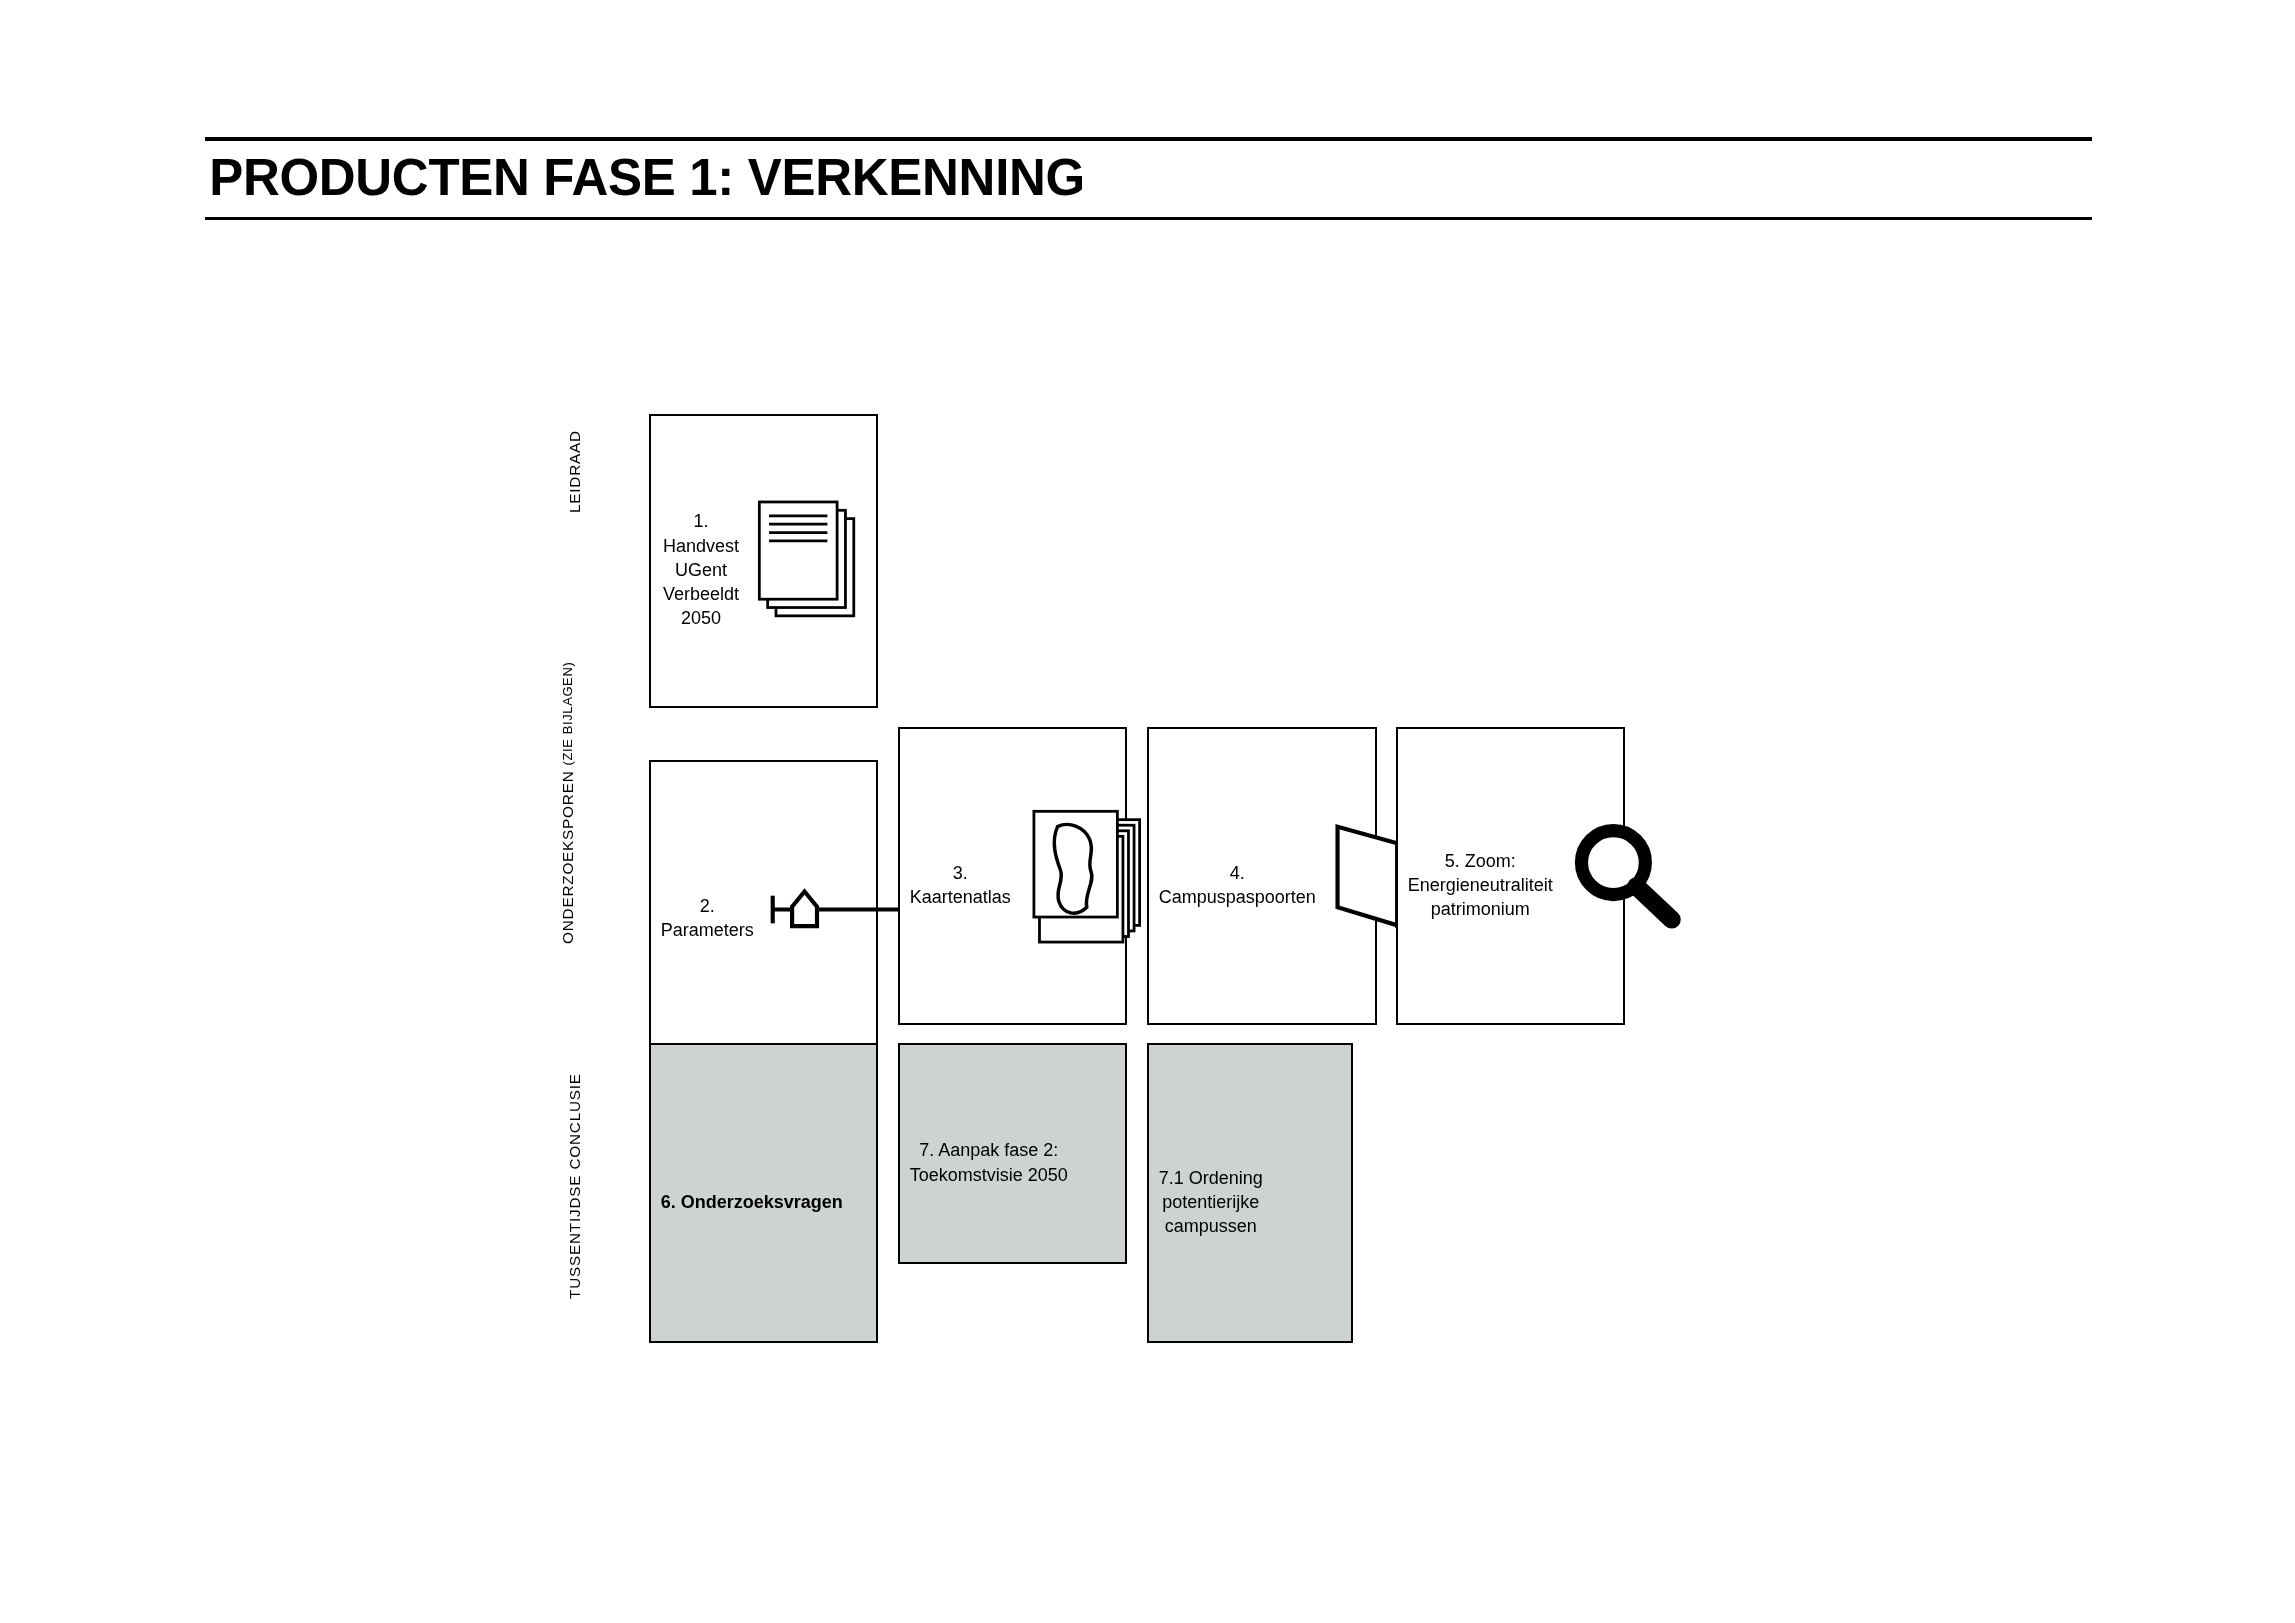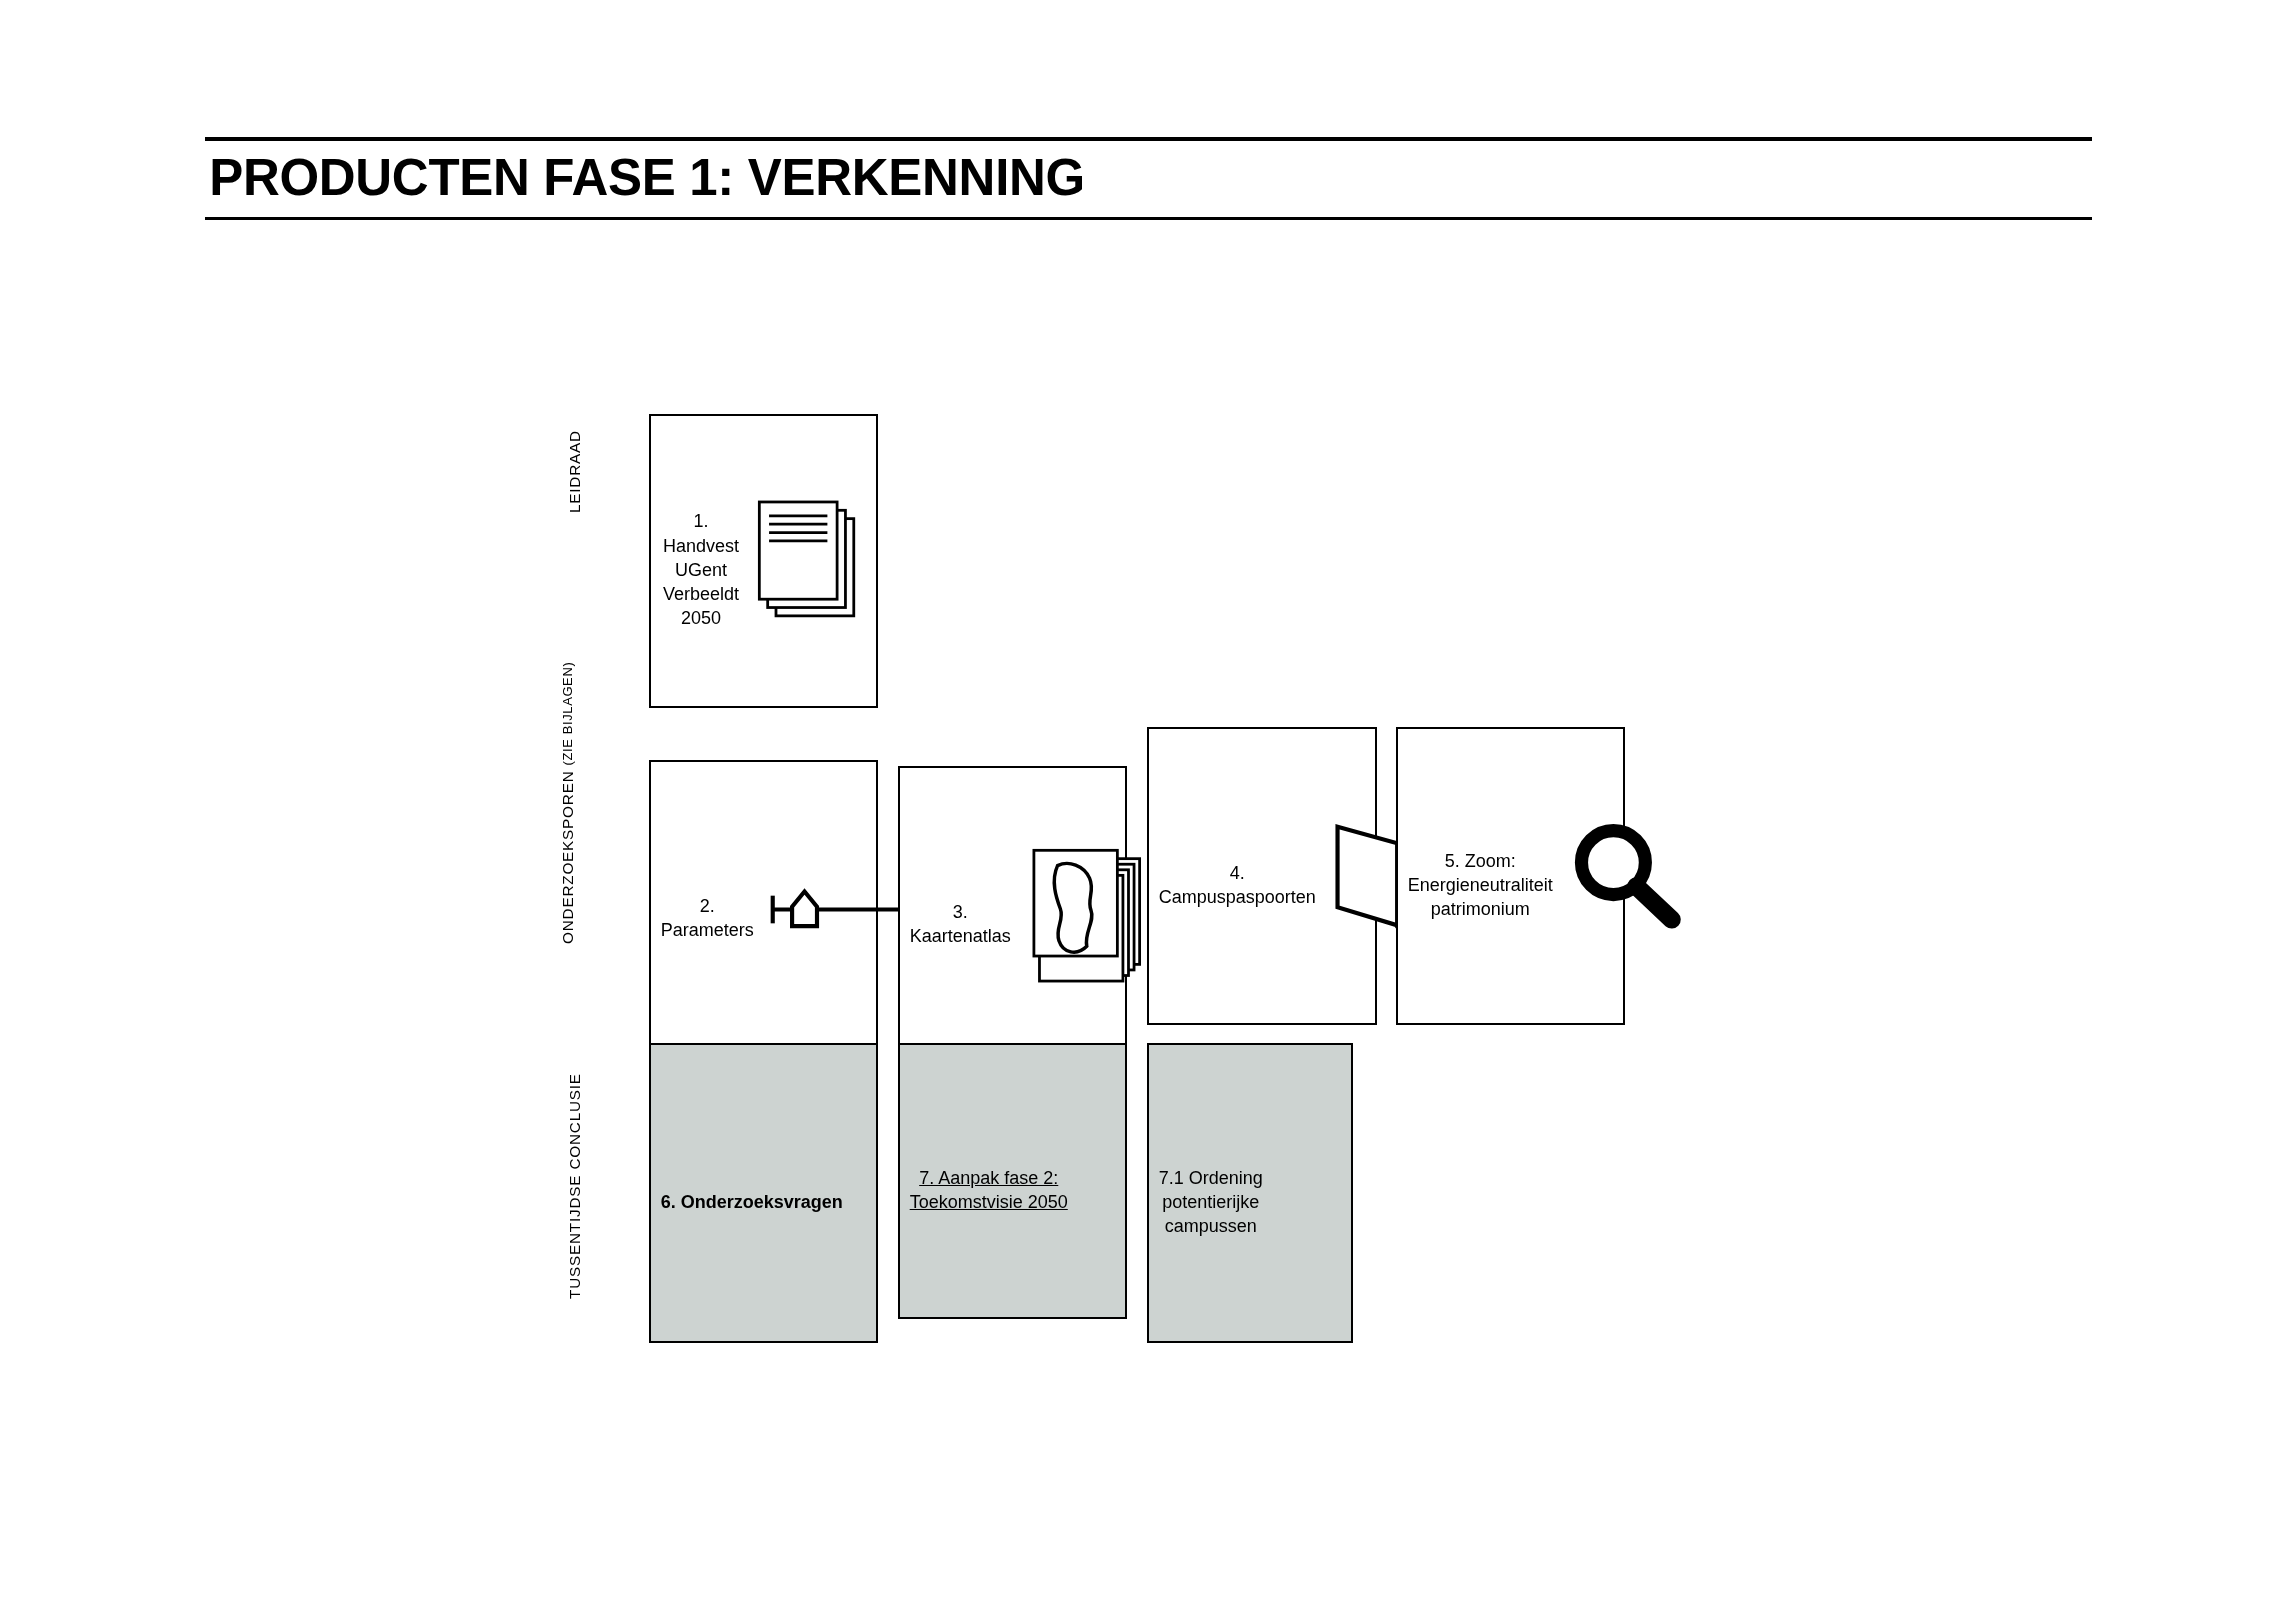--- a/index.html
+++ b/index.html
@@ -129,21 +129,21 @@
   <div class="card-icon">
     <svg width="173" height="83" viewBox="0 0 250 120" aria-hidden="true">
       <line x1="14" y1="60" x2="232" y2="60" stroke="#000" stroke-width="6"></line>
       <line x1="14" y1="40" x2="14" y2="80" stroke="#000" stroke-width="6"></line>
       <line x1="232" y1="38" x2="232" y2="82" stroke="#000" stroke-width="6"></line>
       <polygon points="60,34 78,56 78,84 42,84 42,56" fill="#ffffff" stroke="#000" stroke-width="6"></polygon>
     </svg>
   </div>
 </div>
 
-<div class="card" style="left:898px; top:727px; width:229px; height:298px;margin-top:39px;">
+<div class="card" style="left:898px; top:727px; width:229px; height:298px;">
   <div class="card-title">3. Kaartenatlas</div>
   <div class="card-icon">
     <svg width="153" height="160" viewBox="0 0 220 230" aria-hidden="true">
       <g fill="#ffffff" stroke="#000" stroke-width="4">
         <rect x="52" y="34" width="120" height="152"></rect>
         <rect x="44" y="42" width="120" height="152"></rect>
         <rect x="36" y="50" width="120" height="152"></rect>
         <rect x="28" y="58" width="120" height="152"></rect>
         <rect x="20" y="22" width="120" height="152"></rect>
       </g>
@@ -172,21 +172,21 @@
       <circle cx="74" cy="70" r="46" fill="#ffffff" stroke="#000" stroke-width="19"></circle>
       <line x1="107" y1="104" x2="158" y2="152" stroke="#000" stroke-width="26" stroke-linecap="round"></line>
     </svg>
   </div>
 </div>
 
 <div class="card shaded" style="left:649px; top:1043px; width:229px; height:300px;font-weight:bold;">
   <div class="card-title">6. Onderzoeksvragen</div>
 </div>
 
-<div class="card shaded" style="left:898px; top:1043px; width:229px; height:276px;text-decoration:underline;">
+<div class="card shaded" style="left:898px; top:1043px; width:229px; height:221px;">
   <div class="card-title">7. Aanpak fase 2:
 Toekomstvisie 2050</div>
 </div>
 
 <div class="card shaded" style="left:1147px; top:1043px; width:206px; height:300px;">
   <div class="card-title">7.1 Ordening
 potentierijke
 campussen</div>
 </div>
 

